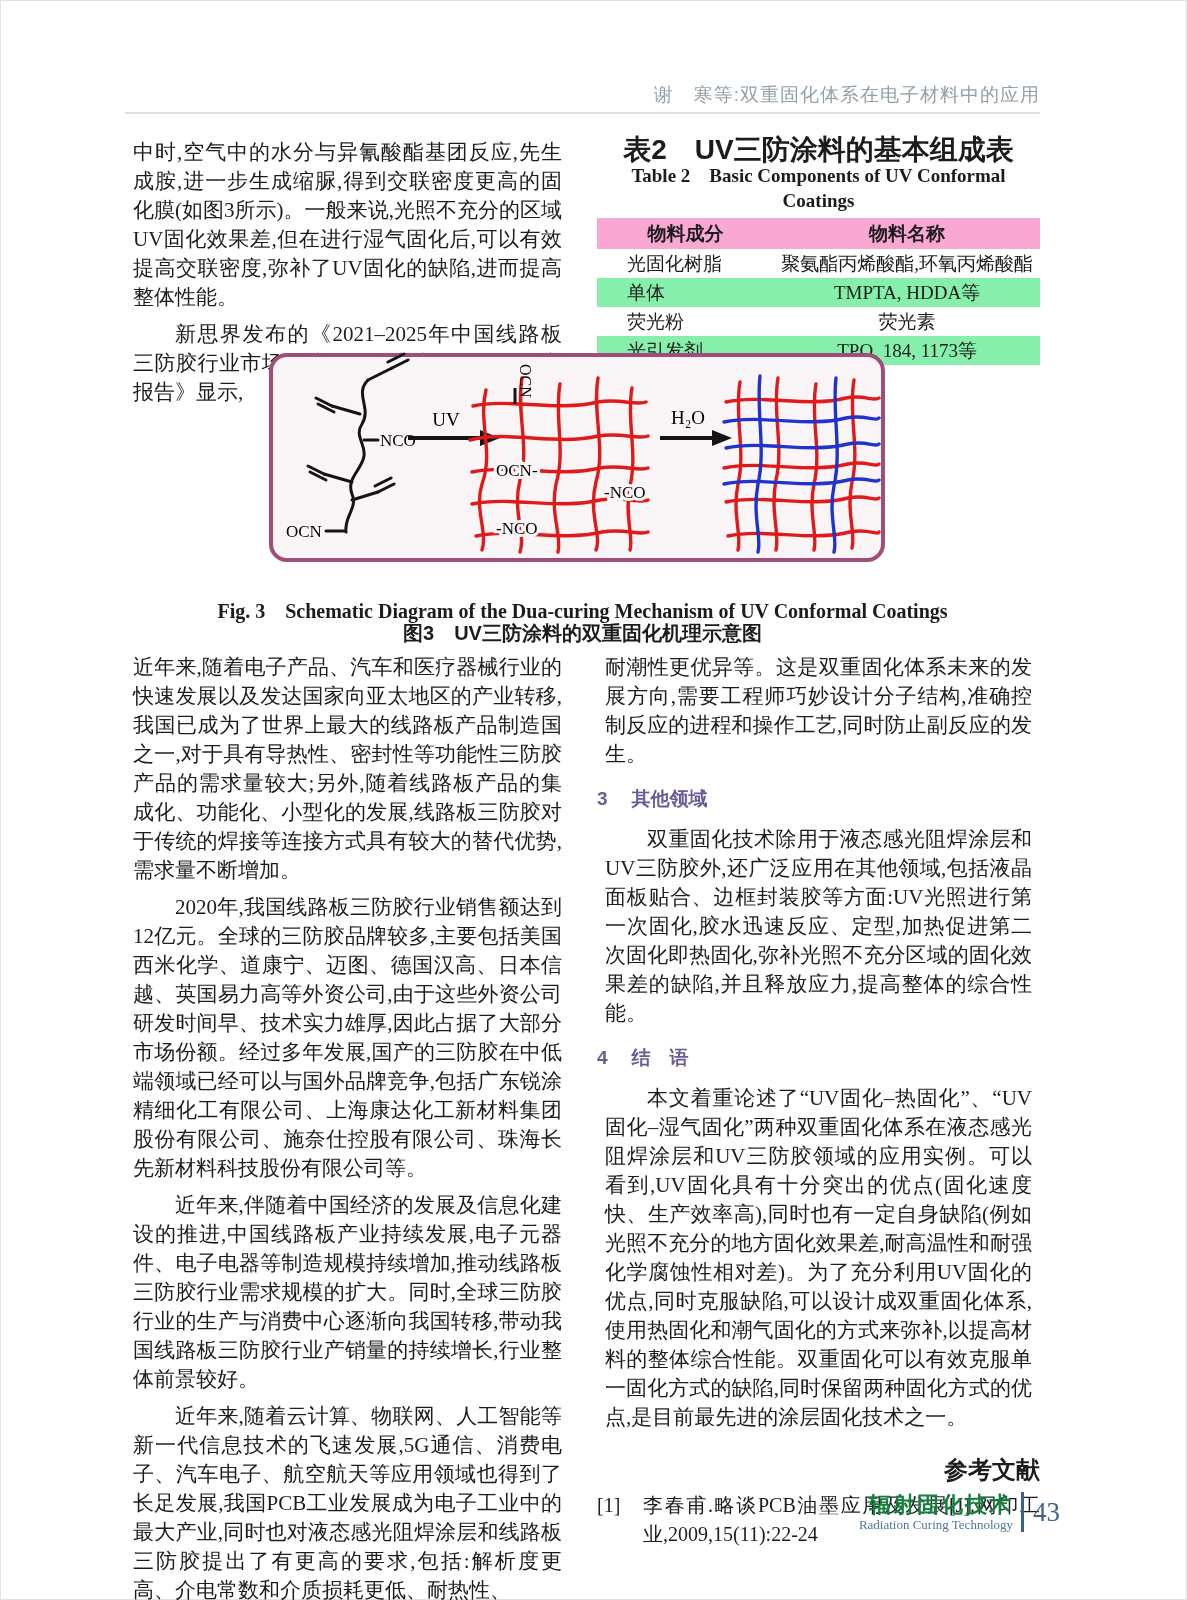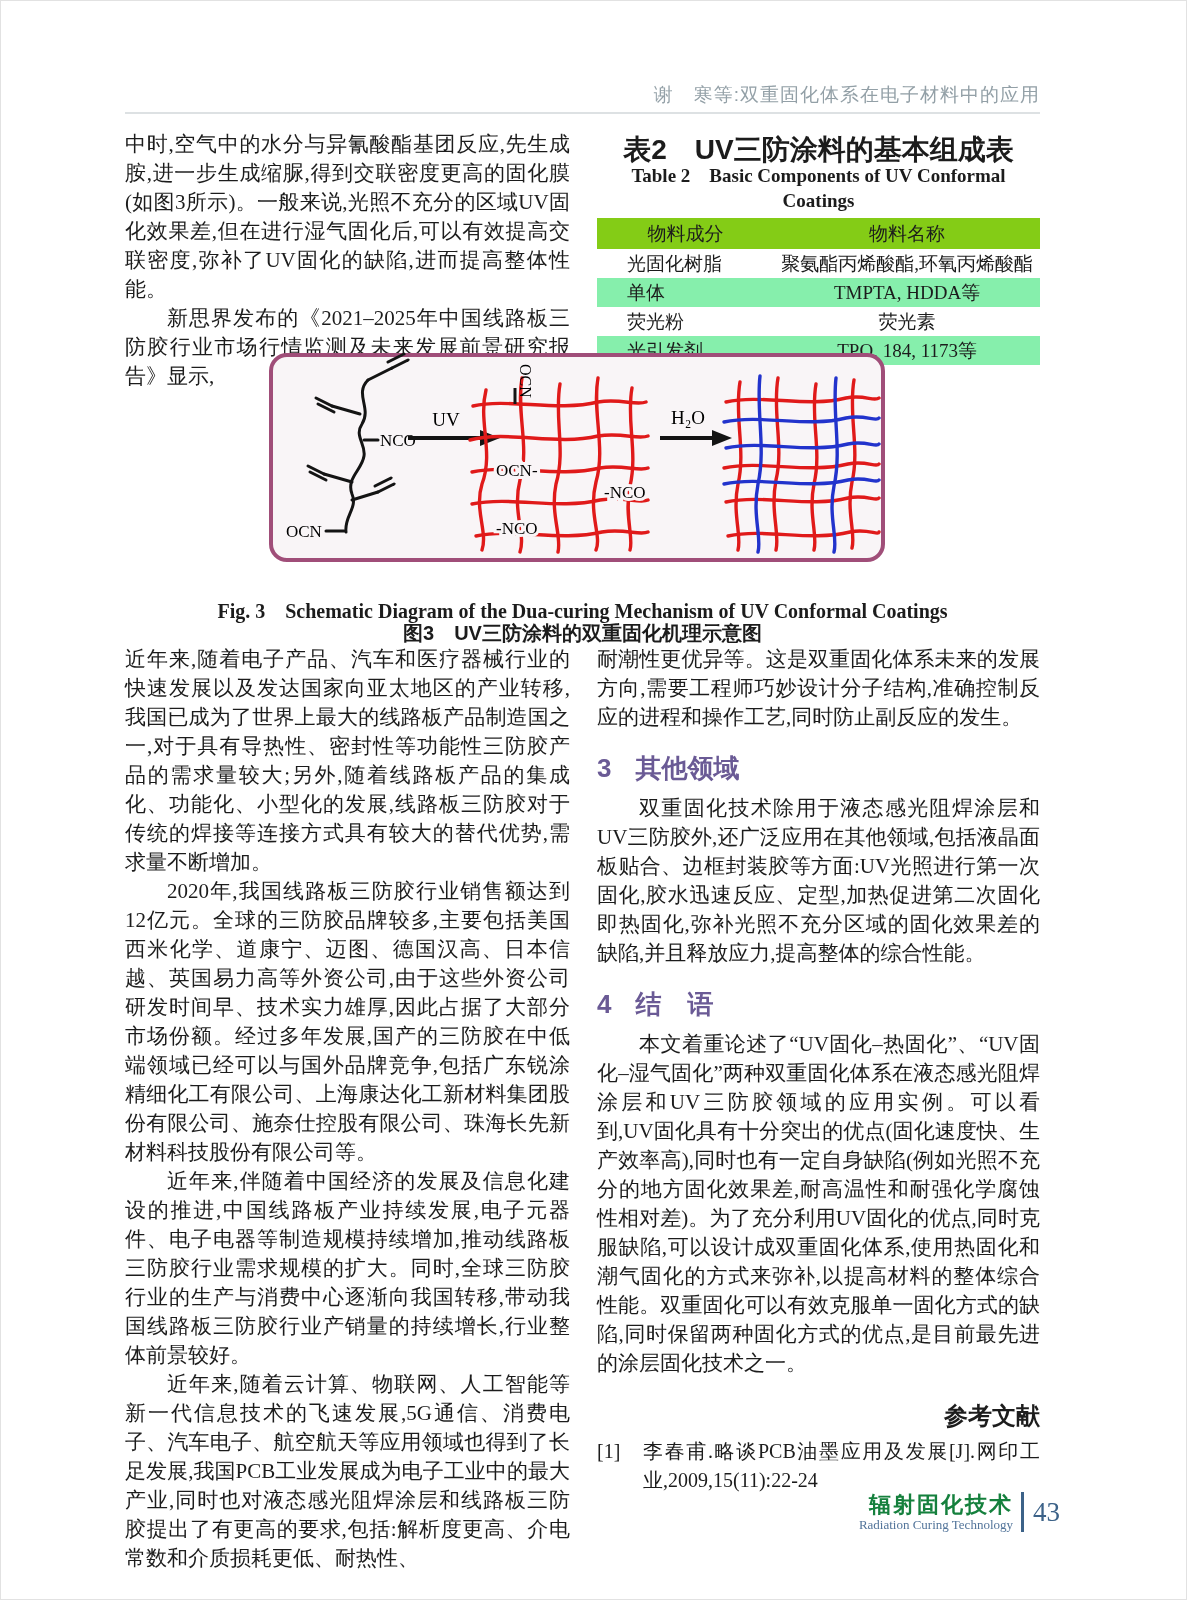--- a/index.html
+++ b/index.html
@@ -9,41 +9,41 @@
     box-shadow:inset 0 0 0 1px #e2e2e2;overflow:hidden;
   }
   .abs{position:absolute;}
   
   .running{left:125px;top:82px;width:915px;text-align:right;
     font-family:"Liberation Sans","DejaVu Sans",sans-serif;
     font-size:19px;color:#93a0a7;letter-spacing:1px;}
   .header-rule{left:125px;top:112px;width:915px;height:0;border-top:2px solid #dde1e3;}
   
   .col{width:445px;font-size:21px;line-height:29px;text-align:justify;}
-  .col p{margin:0;}
+  .col p{margin:8px;}
   .col p.ind{text-indent:2em;}
   
   .tbl-wrap{left:597px;top:137px;width:443px;}
   .tbl-title-cn{font-family:"Liberation Sans","DejaVu Sans",sans-serif;font-weight:bold;
     font-size:28px;text-align:center;line-height:26px;}
   .tbl-title-en{font-weight:bold;font-size:19px;text-align:center;line-height:25px;}
   table.comp{width:100%;border-collapse:collapse;margin-top:5px;font-size:19px;}
-  table.comp th{background:#84cc16;font-weight:normal;height:29px;text-align:center;}
+  table.comp th{background:#f9a8d4;font-weight:bold;height:29px;text-align:center;}
   table.comp td{height:27px;}
   table.comp td:first-child{width:40%;padding-left:30px;text-align:left;}
   table.comp td:last-child{text-align:center;}
   table.comp tr.alt td{background:#86efac;}
   
   .figure{left:268px;top:352px;width:618px;height:211px;}
   .cap{left:125px;width:915px;text-align:center;font-weight:bold;}
   .cap-cn{top:572px;font-family:"Liberation Sans","DejaVu Sans",sans-serif;font-size:20px;margin-top:48px;}
   .cap-en{top:598px;font-size:20px;}
   
   .sec-h{font-family:"Liberation Sans","DejaVu Sans",sans-serif;font-weight:bold;
-    font-size:26px;color:#6a5a95;margin:20px 0 10px 0;line-height:32px;}
+    font-size:19px;color:#6a5a95;margin:14px 0 10px 0;line-height:32px;}
   .sec-h .num{margin-right:24px;}
   .ref-h{font-family:Liberation Serif, serif;font-weight:bold;
     font-size:24px;text-align:right;margin:24px 0 6px 0;}
   .ref-item{display:flex;font-size:20px;line-height:29px;text-align:justify;}
   .ref-item .no{flex:0 0 46px;}
   .ref-item .txt{flex:1;}
   
   .footer{top:1492px;right:127px;display:flex;align-items:center;}
   .f-names{text-align:right;margin-right:8px;}
   .f-cn{font-family:"Liberation Sans","DejaVu Sans",sans-serif;font-weight:bold;

